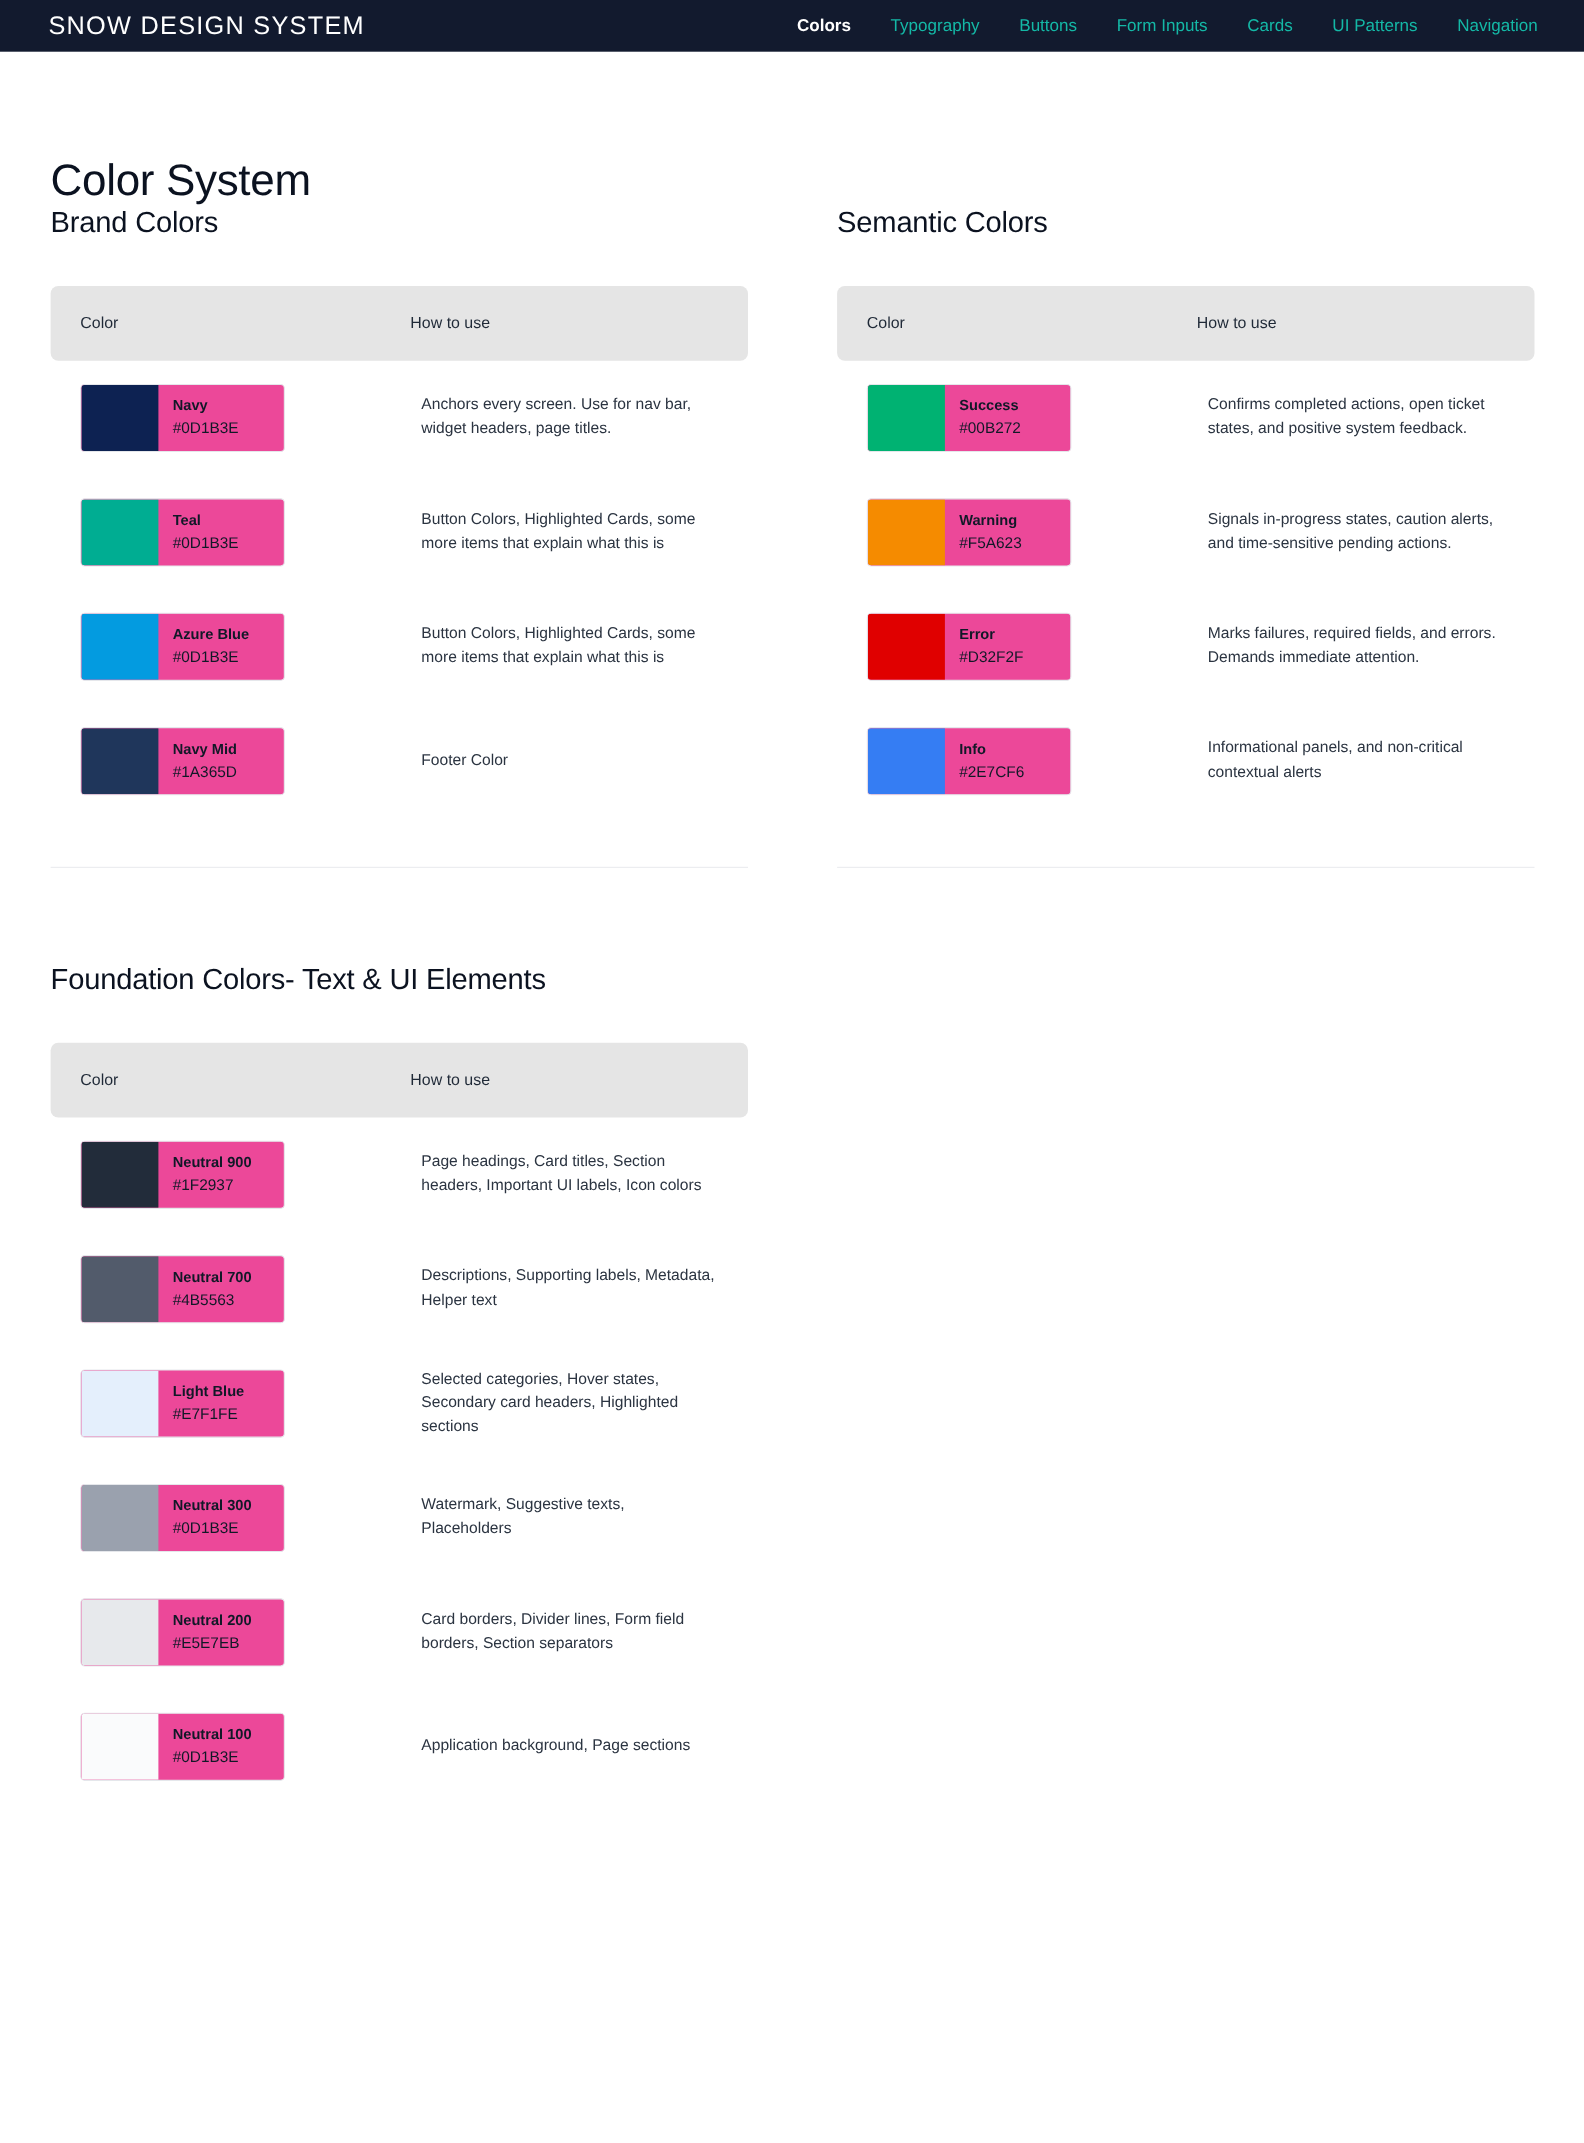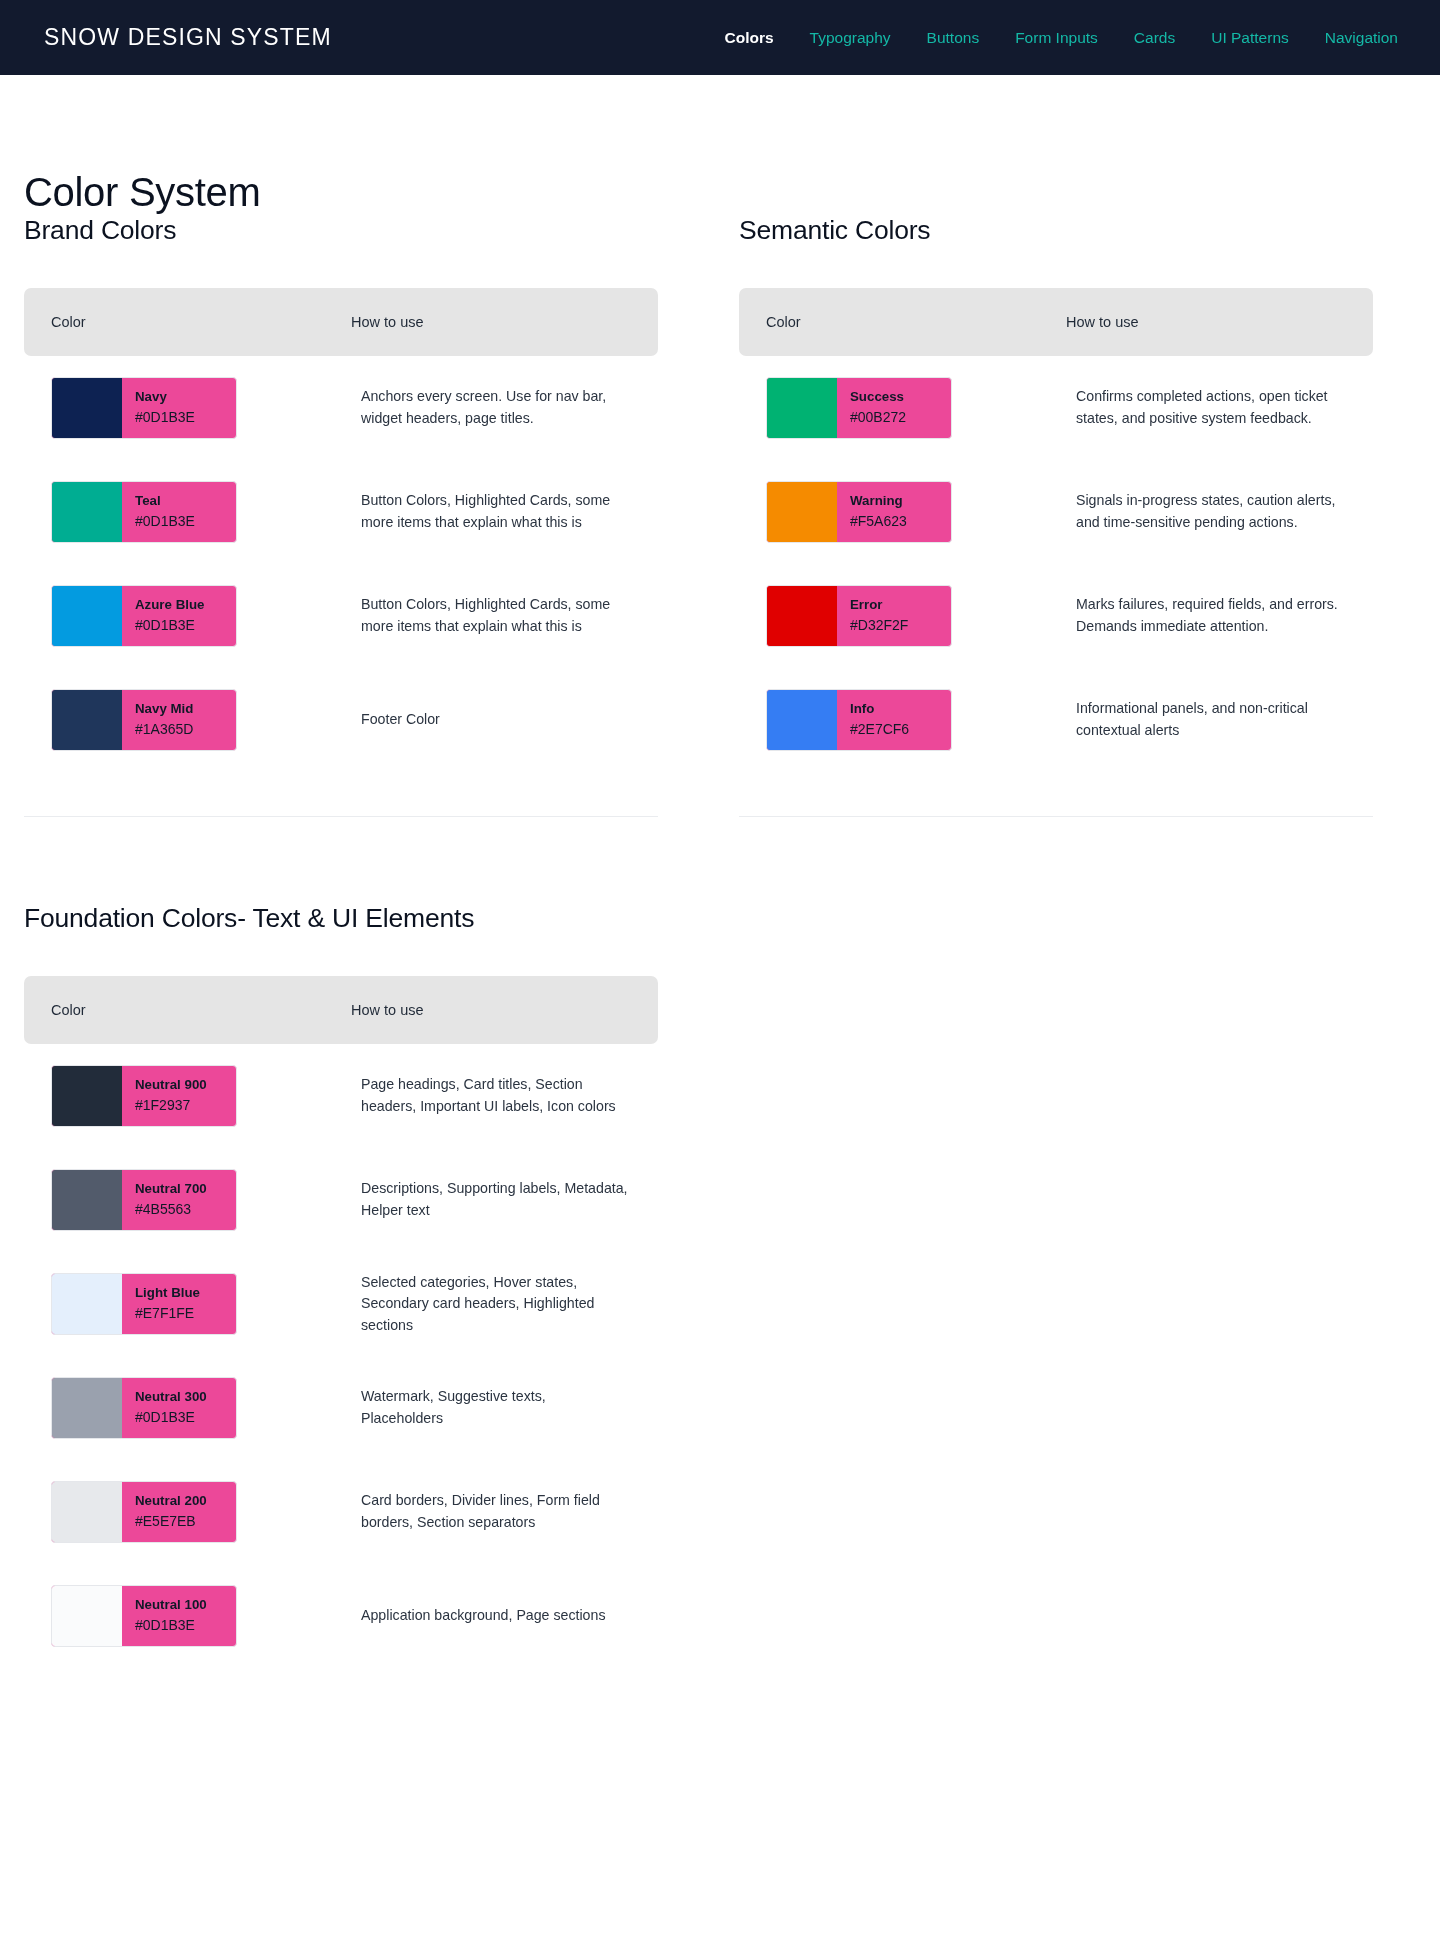--- a/index.html
+++ b/index.html
@@ -7,21 +7,21 @@
   html, body {
     width: 1440px;
     height: 1948px;
     background: #ffffff;
     font-family: "Liberation Sans", sans-serif;
     -webkit-font-smoothing: antialiased;
   }
 
   
   .topbar {
-    height: 75px;
+    height: 47px;
     background: #121A2E;
     display: flex;
     align-items: center;
     padding: 0 42px 0 44px;
   }
   .brand {
     color: #ffffff;
     font-size: 23px;
     font-weight: 400;
     letter-spacing: 1.15px;
@@ -39,21 +39,21 @@
     white-space: nowrap;
     cursor: pointer;
   }
   .nav-item.active {
     color: #ffffff;
     font-weight: 700;
   }
 
   
   .page {
-    padding: 0 24px;
+    padding: 0 46px;
   }
   .page-title {
     font-size: 40px;
     font-weight: 400;
     color: #0B1220;
     letter-spacing: -0.3px;
     margin-top: 95px;
   }
 
   .columns {

